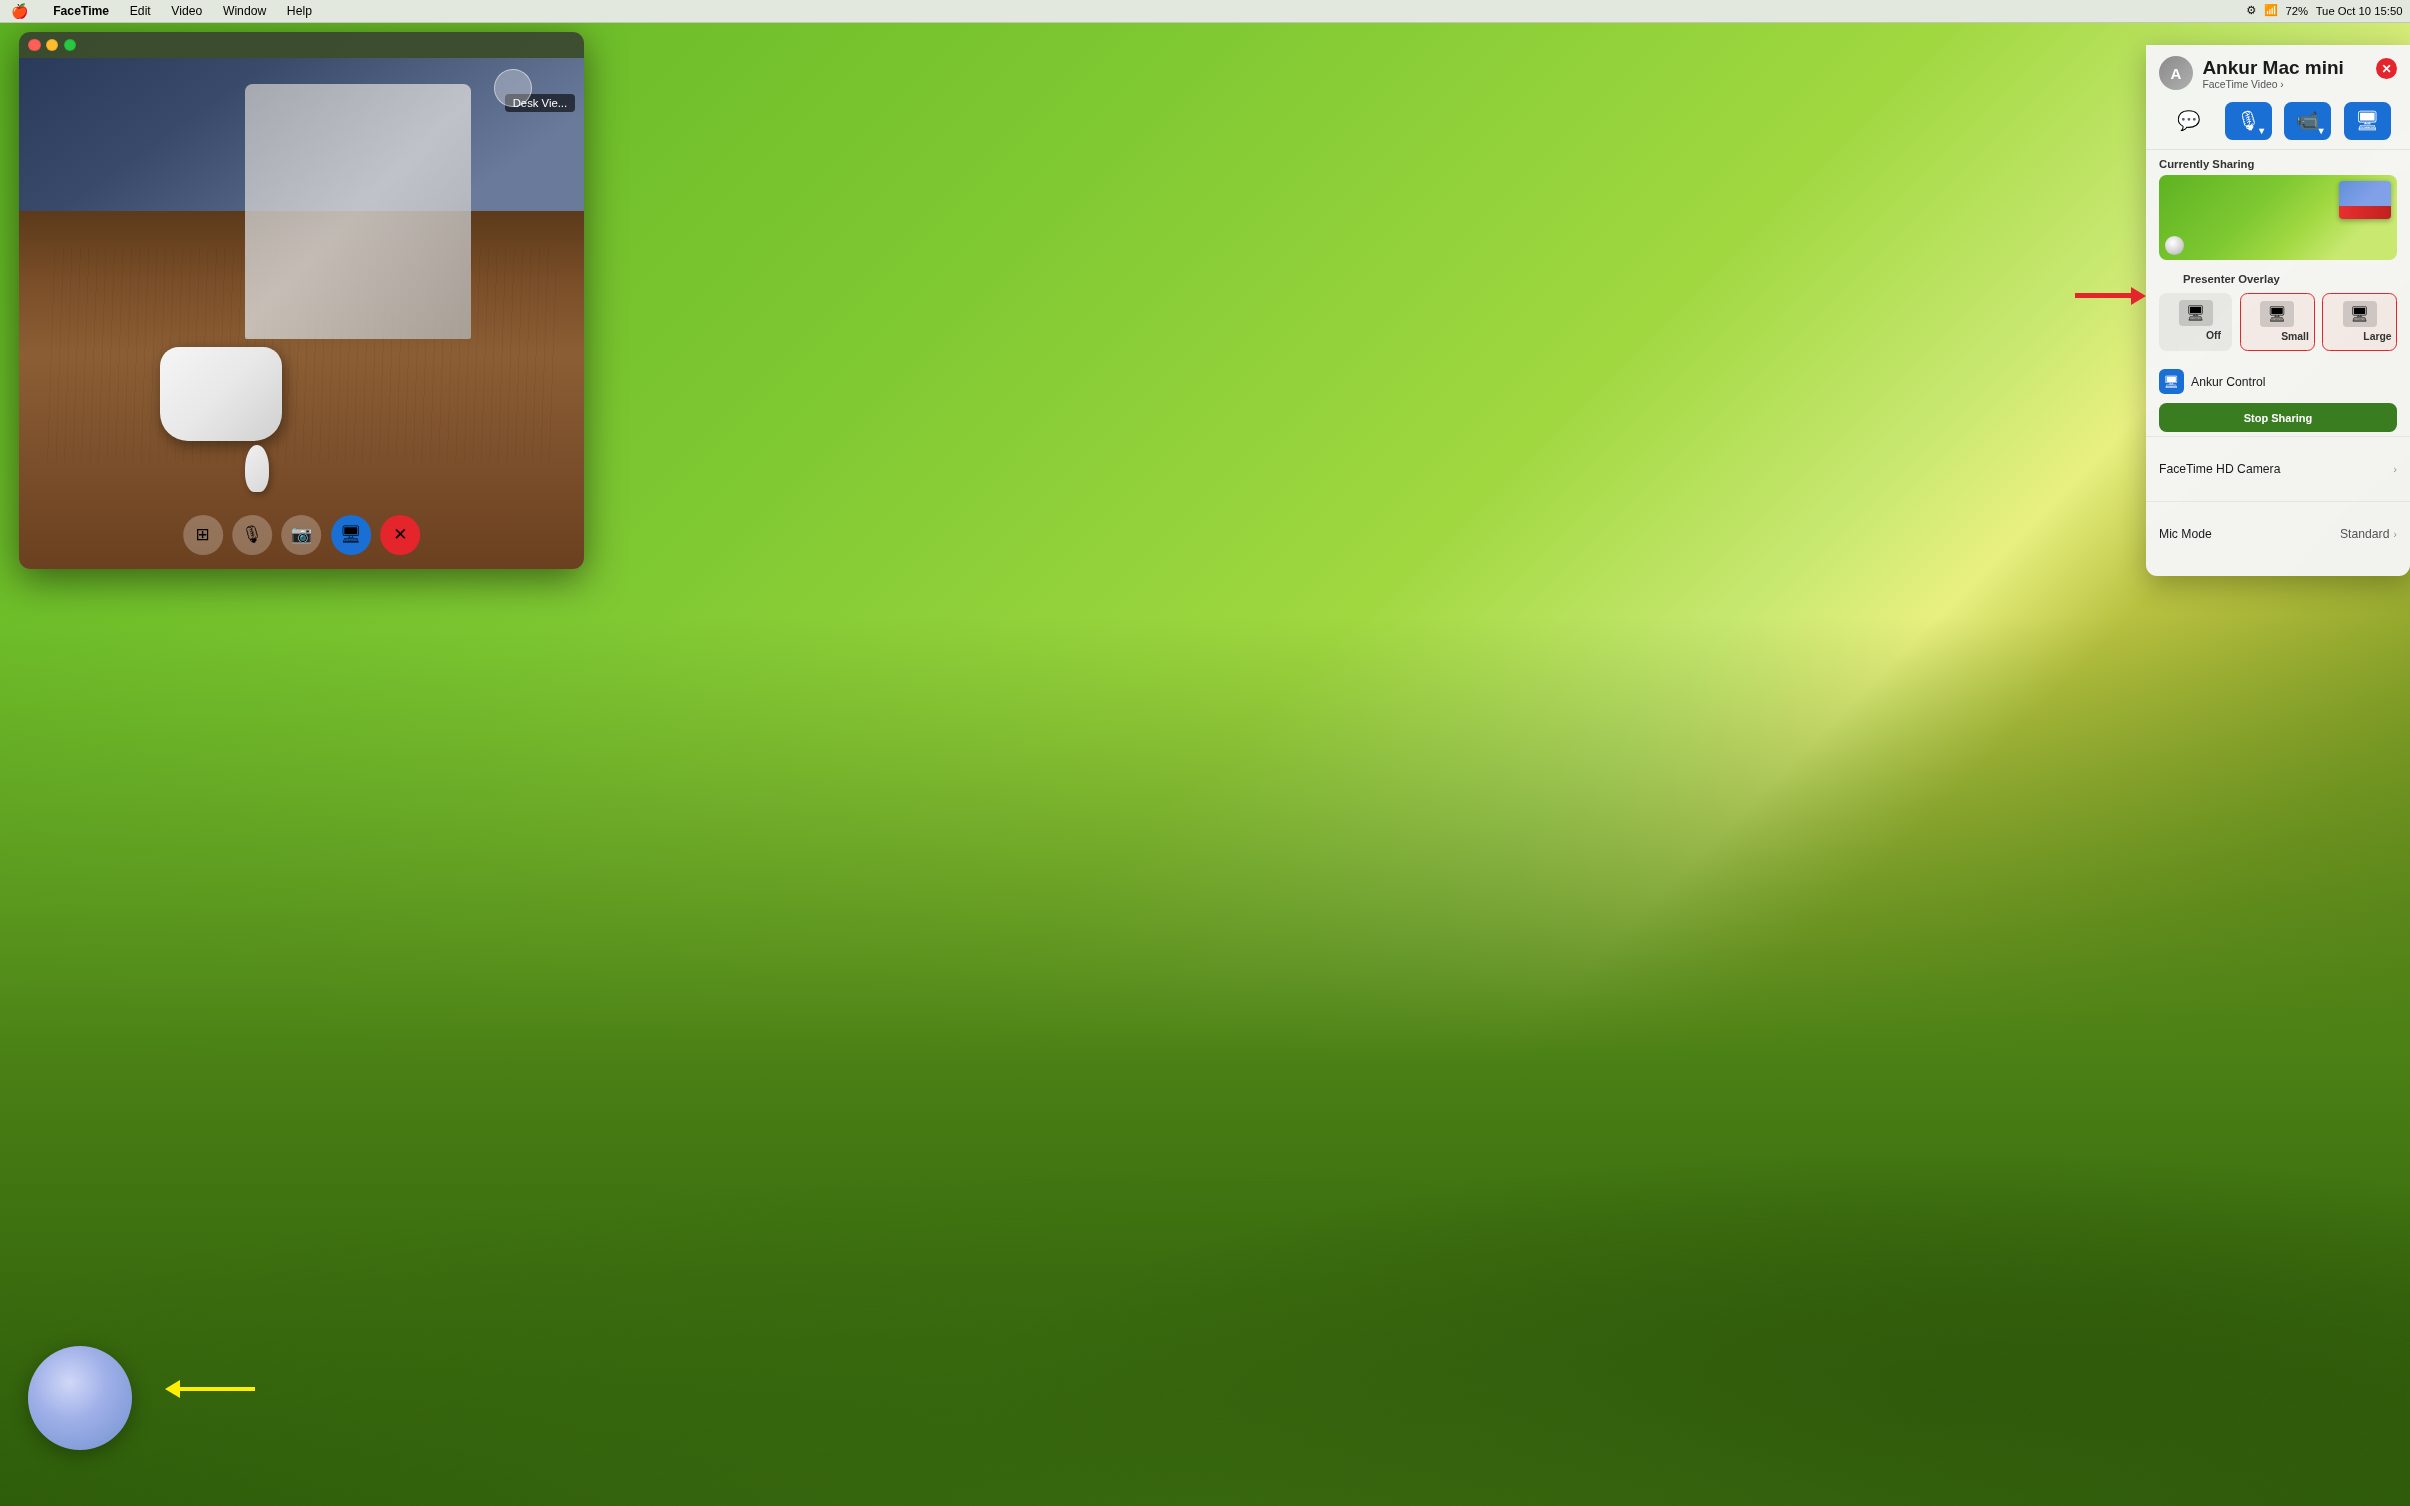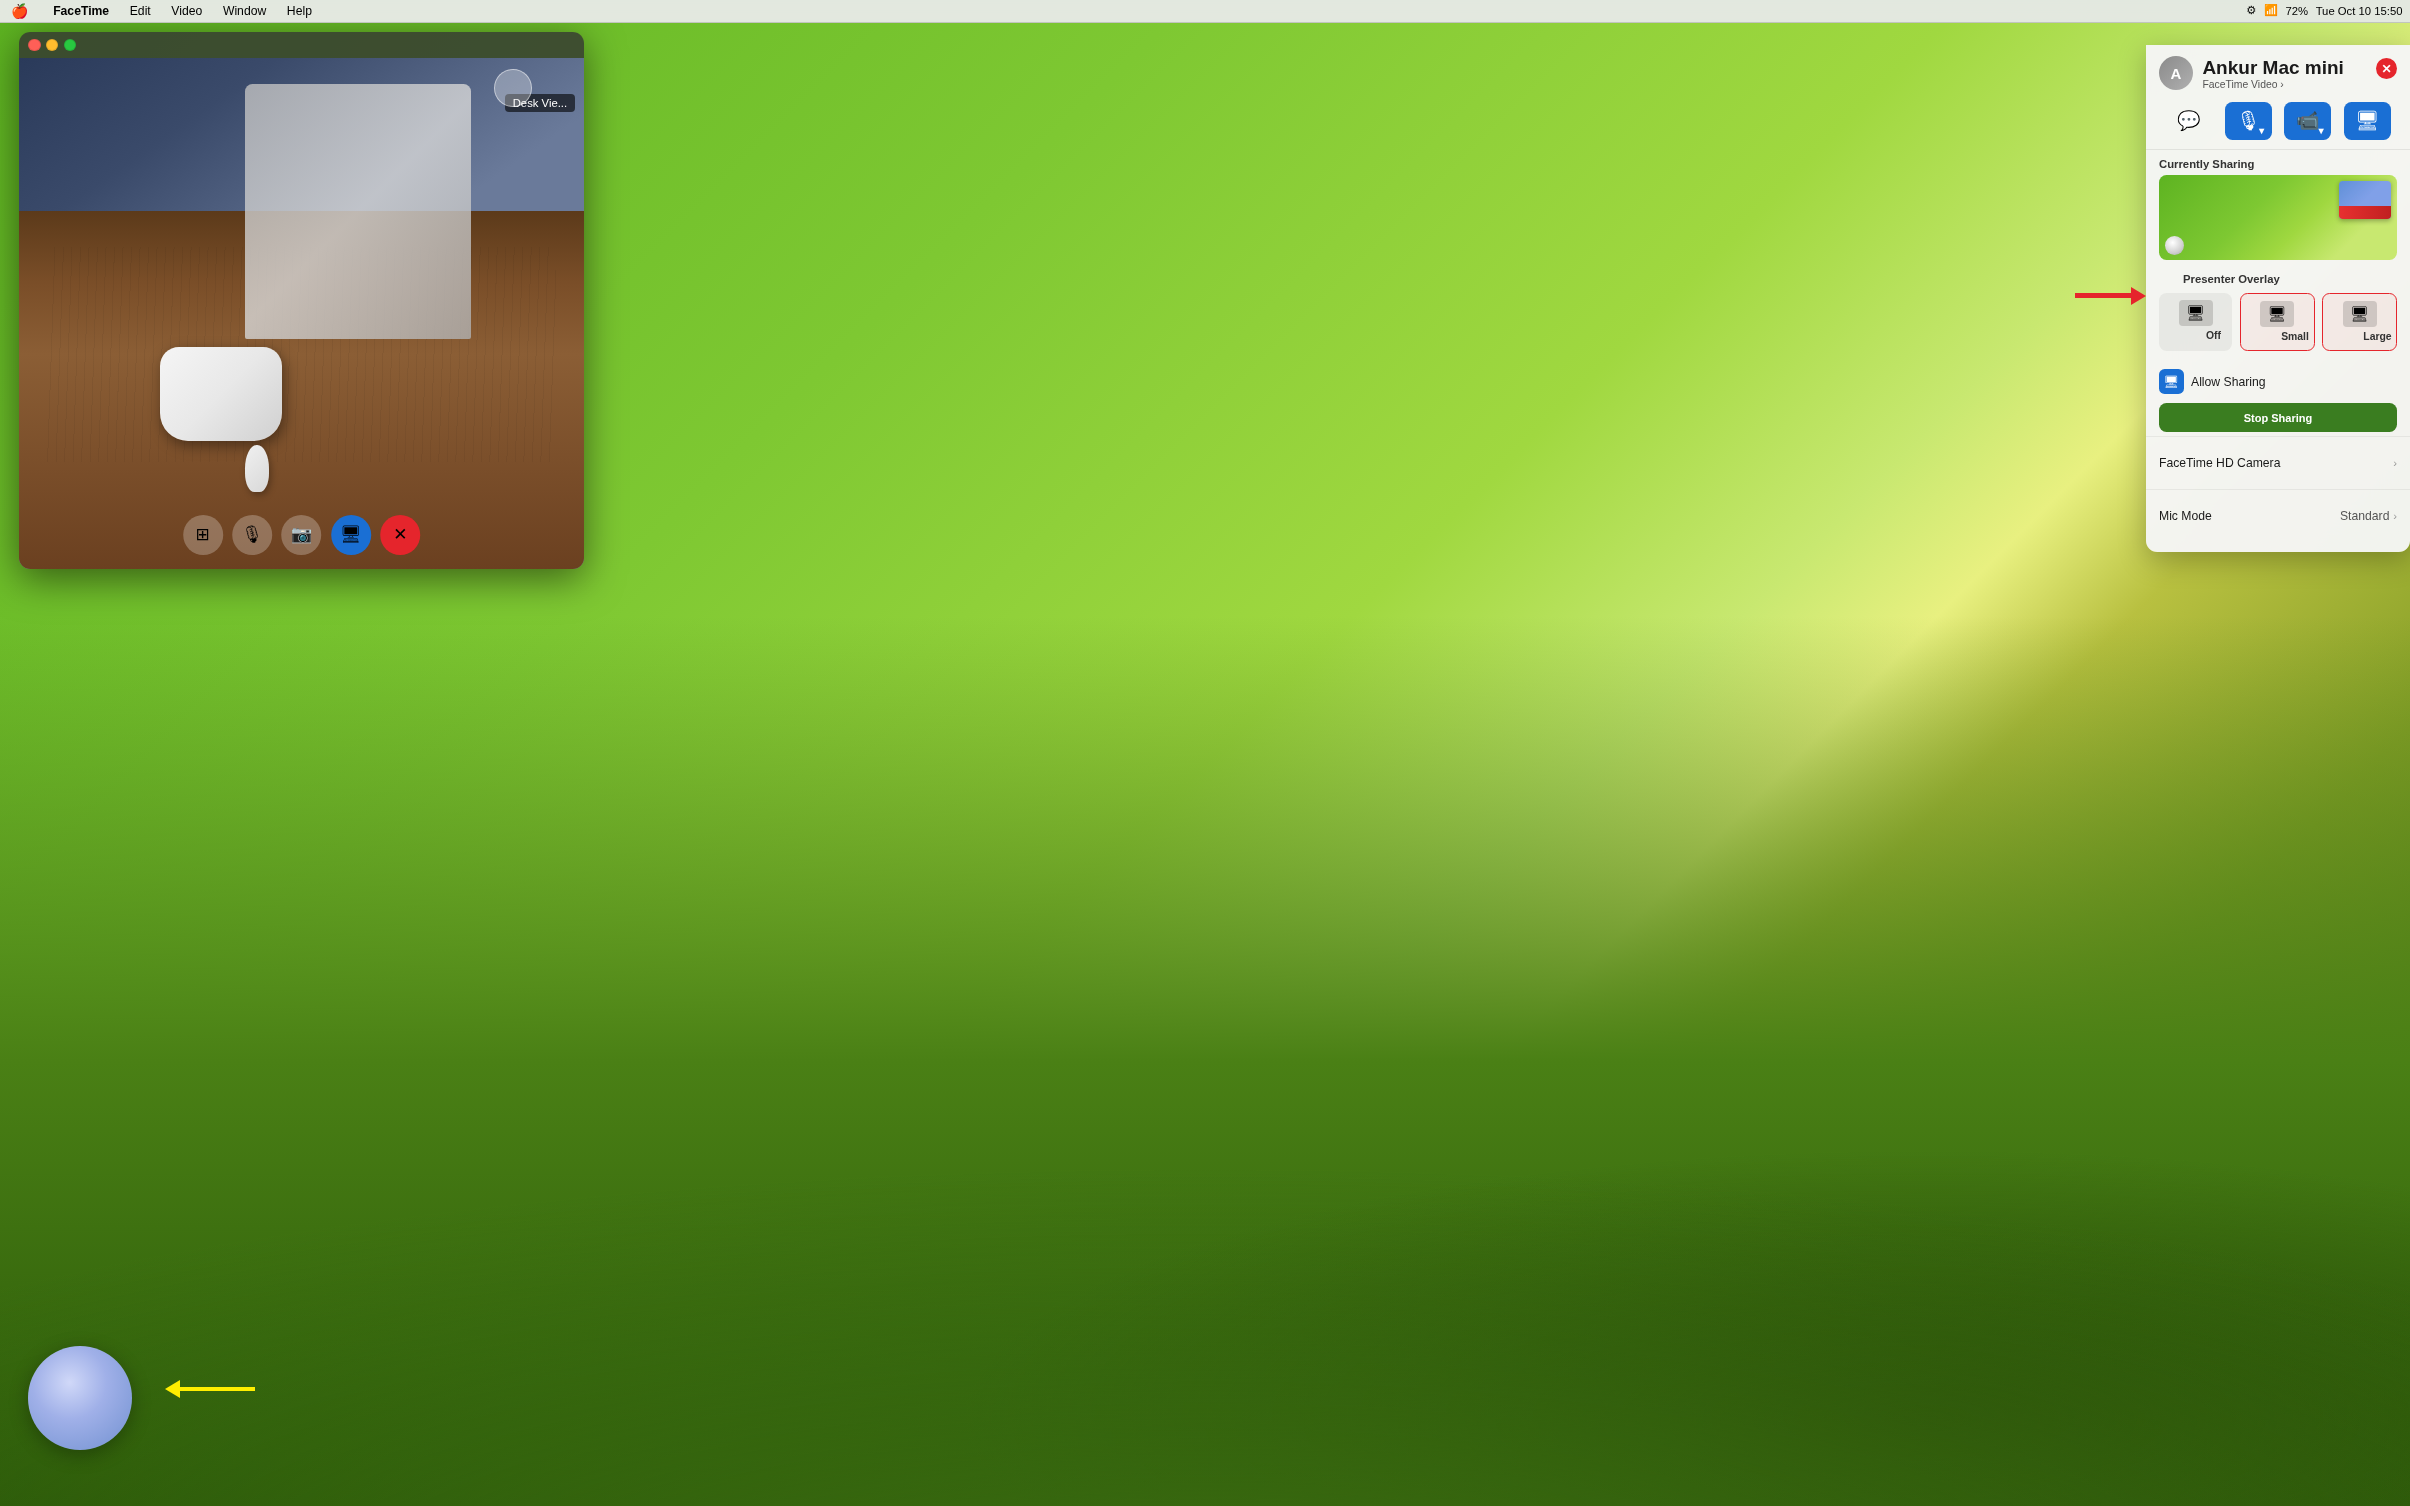--- a/index.html
+++ b/index.html
@@ -398,21 +398,21 @@
       font-size: 11px;
       font-weight: 600;
       cursor: pointer;
     }
 
     
     .panel-row {
       display: flex;
       align-items: center;
       justify-content: space-between;
-      padding: 19px 13px;
+      padding: 25px 13px;
       cursor: pointer;
       border-top: 0.9px solid rgba(0,0,0,0.06);
     }
 
     .panel-row-label { font-size: 12.2px; color: #1a1a1a; }
     .panel-row-right { display: flex; align-items: center; gap: 3.8px; font-size: 12.2px; color: #555; }
     .chevron { font-size: 11.3px; color: #999; }
 
     
     .red-arrow {
@@ -544,21 +544,21 @@
         </div>
         <div class="overlay-option selected">
           <div class="overlay-option-icon">🖥</div>
           <span class="overlay-option-label">Large</span>
         </div>
       </div>
     </div>
 
     <div class="allow-control-row">
       <div class="allow-control-icon">🖥</div>
-      <span class="allow-control-text">Allow Sharing</span>
+      <span class="allow-control-text">Ankur Control</span>
     </div>
 
     <div class="stop-sharing-btn">Stop Sharing</div>
 
     <div class="panel-row">
       <span class="panel-row-label">FaceTime HD Camera</span>
       <span class="chevron">›</span>
     </div>
 
     <div class="panel-row">

